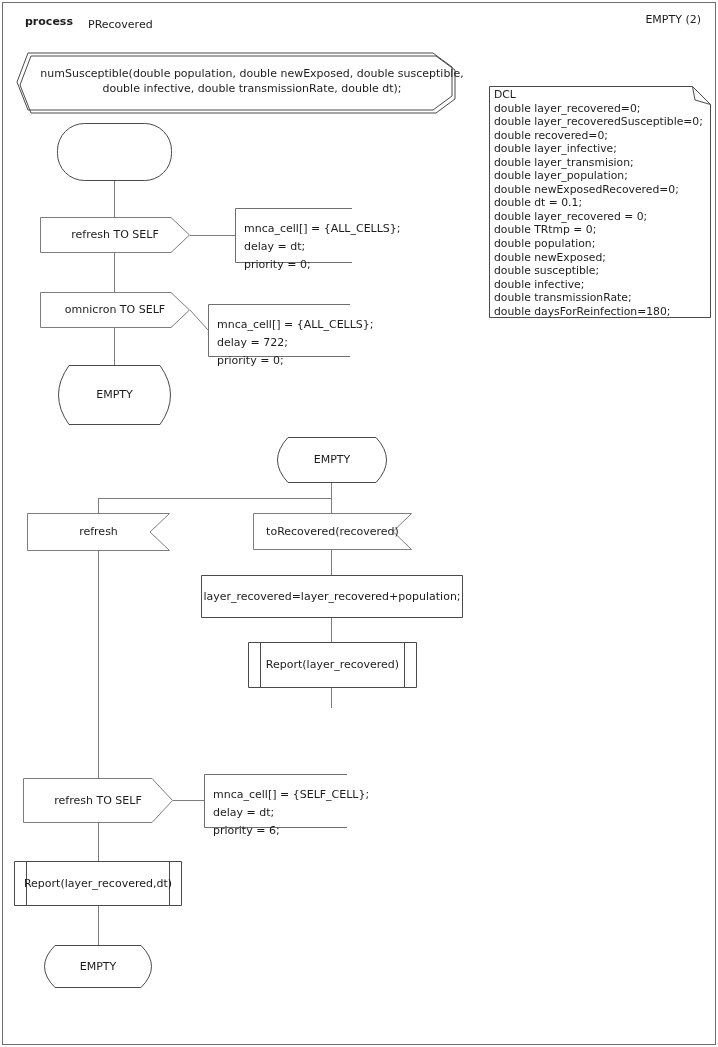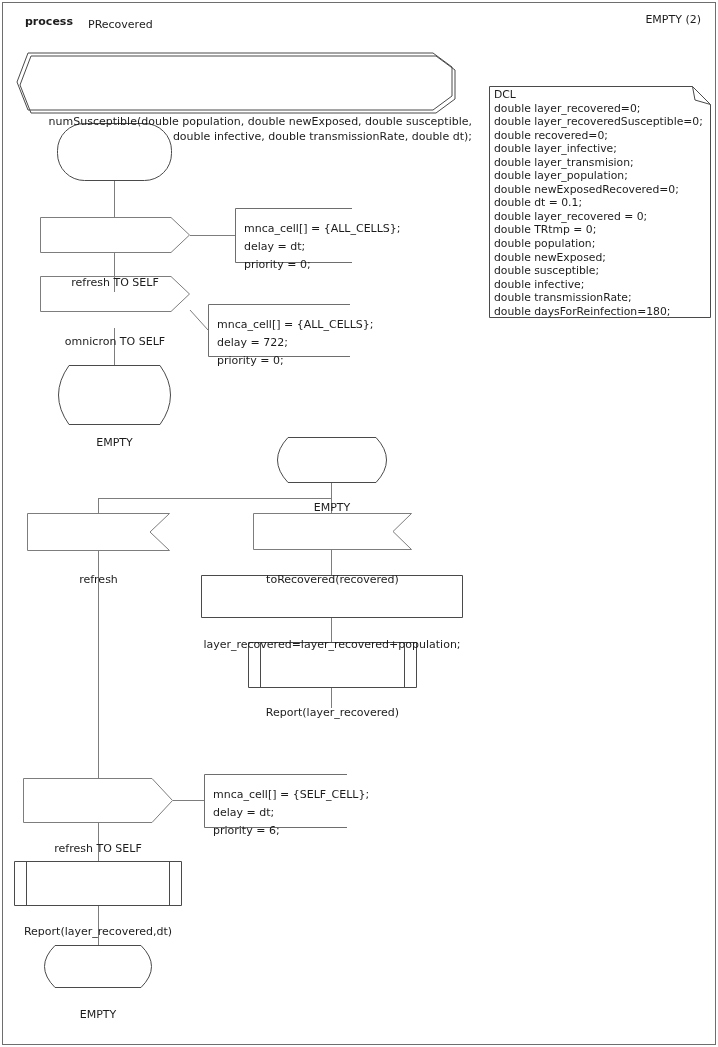--- a/index.html
+++ b/index.html
@@ -7,21 +7,21 @@
     position:relative;width:718px;height:1047px;background:#ffffff;
     font-family:"DejaVu Sans","Liberation Sans",sans-serif;
     font-size:11px;color:#1c1c1c;overflow:hidden;
   }
   .frame{position:absolute;inset:2px;border:1px solid #6e6e6e;pointer-events:none;}
   .sym{position:absolute;}
   .sym svg{position:absolute;left:0;top:0;overflow:visible;}
   .lbl{
     position:relative;width:100%;height:100%;
     display:flex;align-items:center;justify-content:center;
-    text-align:right;line-height:14px;z-index:2;margin-top:48px;
+    text-align:center;line-height:14px;z-index:2;
   }
   .hdr{position:absolute;white-space:nowrap;}
   .bold{font-weight:bold;}
   .comment-text{position:relative;z-index:2;padding:12px 0 0 9px;line-height:18px;white-space:nowrap;}
   .dcl-text{position:relative;z-index:2;padding:2px 0 0 5px;font-size:10.8px;line-height:13.55px;white-space:nowrap;}
   .sig-text{padding:0 18px;line-height:15px;}
   line,polyline,path,polygon,rect{vector-effect:non-scaling-stroke;}
 </style>
 </head>
 <body>
@@ -105,21 +105,21 @@
     <svg width="117" height="55">
       <path d="M117,0.5 H0.5 V54.5 H117" fill="#ffffff" stroke="#6e6e6e"></path>
     </svg>
     <div class="comment-text">
       <div>mnca_cell[] = {ALL_CELLS};</div>
       <div>delay = dt;</div>
       <div>priority = 0;</div>
     </div>
   </div>
 
-  <div class="sym" style="left:40px;top:276px;width:150px;height:36px;">
+  <div class="sym" style="left:40px;top:292px;width:150px;height:36px;">
     <svg width="150" height="36">
       <polygon points="0.5,0.5 131,0.5 149.5,18 131,35.5 0.5,35.5" fill="#ffffff" stroke="#7d7d7d"></polygon>
     </svg>
     <div class="lbl">omnicron TO SELF</div>
   </div>
 
   <div class="sym" style="left:208px;top:304px;width:142px;height:53px;">
     <svg width="142" height="53">
       <path d="M142,0.5 H0.5 V52.5 H142" fill="#ffffff" stroke="#6e6e6e"></path>
     </svg>

